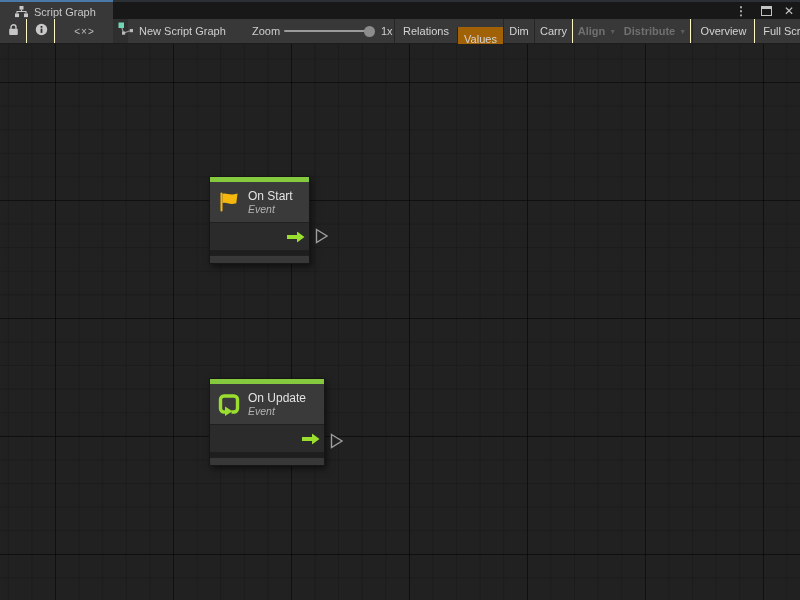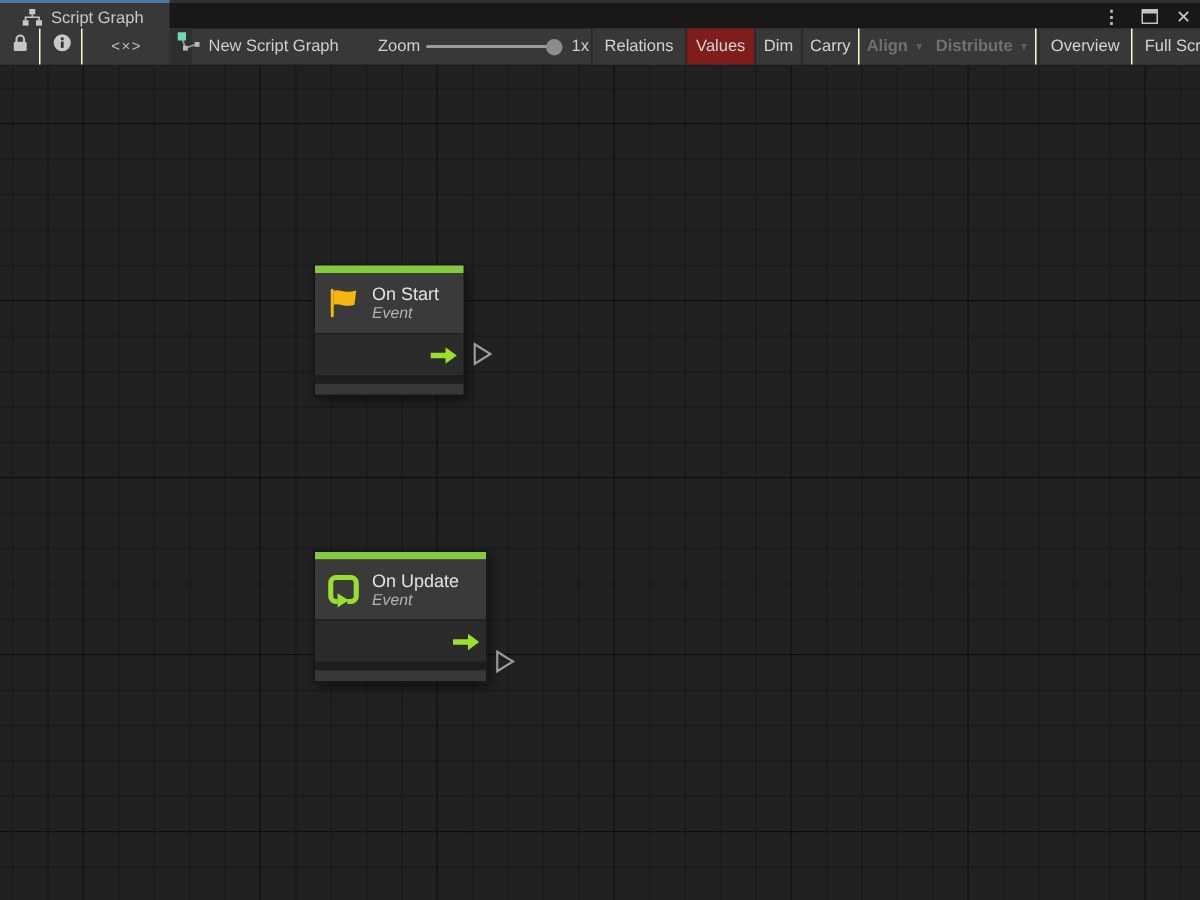--- a/index.html
+++ b/index.html
@@ -24,21 +24,21 @@
 
   
   .toolbar { position:absolute; top:19px; left:0; width:800px; height:25px;
              background:#383838; border-bottom:1px solid #1c1c1c; }
   .tb-btn { position:absolute; top:0; height:24px; display:flex; align-items:center;
             justify-content:center; background:#383838; cursor:pointer; }
   .sep-r { border-right:1px solid #fef9c3; }
   .sep-l { border-left:1px solid #262626; }
   .tb-gap { position:absolute; top:0; left:113px; width:15px; height:24px; background:#2f2f2f; }
   .tb-text { font-size:11px; color:#d4d4d4; white-space:nowrap; }
-  .tb-btn.active { background:#7f1d1d; }
+  .tb-btn.active { background:#a16207;margin-top:8px; }
   .tb-btn.disabled .tb-text { color:#707070;font-weight:bold; }
   .dd-arrow { font-size:7px; color:#8a8a8a; margin-left:4px; }
   .tb-btn.disabled .dd-arrow { color:#5e5e5e; }
   .code-glyph { font-size:10px; color:#bdbdbd; letter-spacing:1px; }
 
   .newgraph { position:absolute; left:118px; top:0; height:24px; display:flex;
               align-items:center; cursor:pointer; }
   .newgraph .tb-text { margin-left:5px; color:#cfcfcf; }
 
   .zoom-label { position:absolute; left:252px; top:0; height:24px; display:flex;
@@ -198,21 +198,21 @@
       </div>
       <div class="node-gap"></div>
       <div class="node-footer"></div>
     </div>
     <span class="port-tri" style="left:315px;top:184px">
       <svg width="14" height="16" viewBox="0 0 14 16">
         <polygon points="1.5,1.5 12,8 1.5,14.5" fill="none" stroke="#9e9e9e" stroke-width="1.4"></polygon>
       </svg>
     </span>
 
-    <div class="node" style="left:209px;top:323px;width:116px">
+    <div class="node" style="left:209px;top:334px;width:116px">
       <div class="node-colorbar"></div>
       <div class="node-header">
         <span class="node-icon">
           <svg width="24" height="24" viewBox="0 0 24 24">
             <path d="M8 20 H7 A3.5 3.5 0 0 1 3.5 16.5 V7.5 A3.5 3.5 0 0 1 7 4 H17 A3.5 3.5 0 0 1 20.5 7.5 V16.5 A3.5 3.5 0 0 1 17 20 H14.5" stroke="#9ade2f" stroke-width="3.4" fill="none" stroke-linecap="butt"></path>
             <polygon points="8,14.5 8,24 15.5,19.2" fill="#9ade2f"></polygon>
           </svg>
         </span>
         <div class="node-titles">
           <div class="node-title">On Update</div>

